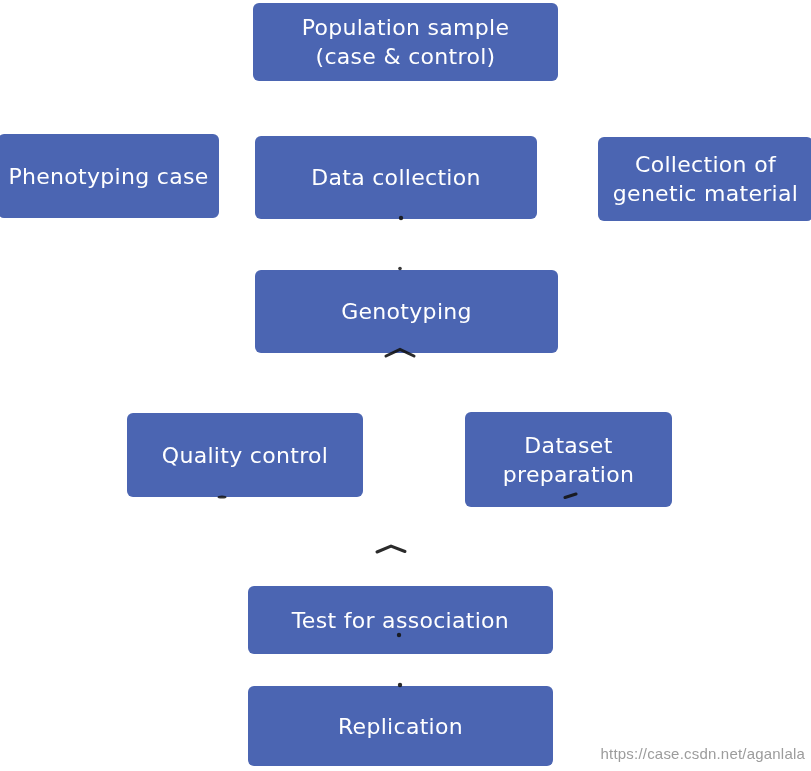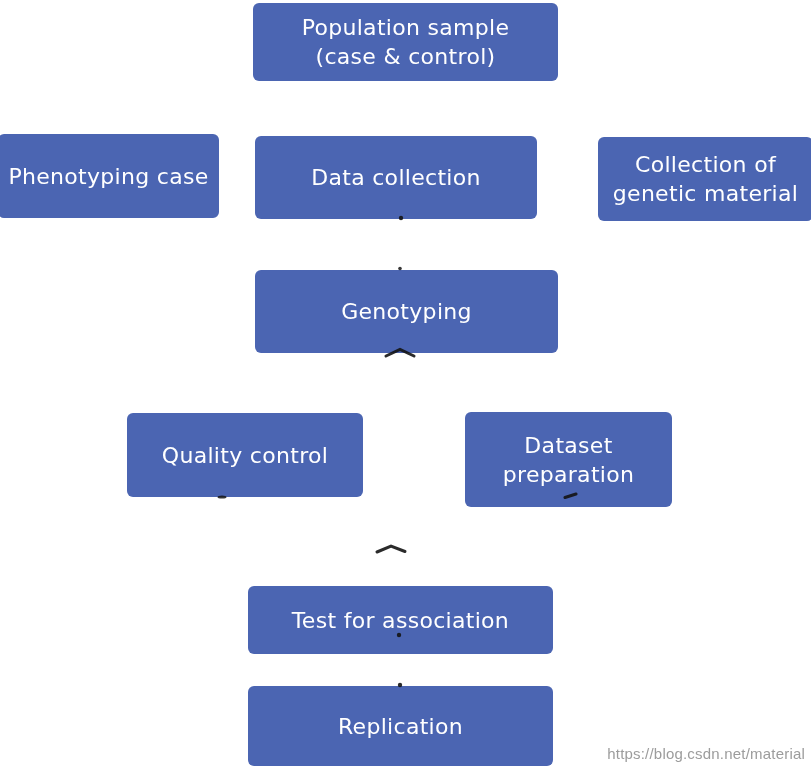--- a/index.html
+++ b/index.html
@@ -105,15 +105,15 @@
     <circle cx="401" cy="218" r="2.2" fill="#141414" opacity="0.9"></circle>
     <circle cx="400" cy="268.5" r="1.8" fill="#141414" opacity="0.85"></circle>
     <polyline points="386,356 400,349.5 414,356" fill="none" stroke="#141414" stroke-width="3" stroke-linecap="round" opacity="0.9"></polyline>
     <ellipse cx="222" cy="497" rx="4.5" ry="1.6" fill="#141414" opacity="0.85"></ellipse>
     <line x1="565" y1="497.5" x2="576" y2="494" stroke="#141414" stroke-width="3" stroke-linecap="round" opacity="0.9"></line>
     <polyline points="377,552 391,546 405,551.5" fill="none" stroke="#141414" stroke-width="3" stroke-linecap="round" opacity="0.9"></polyline>
     <circle cx="399" cy="635" r="2.2" fill="#141414" opacity="0.9"></circle>
     <circle cx="400" cy="685" r="2.2" fill="#141414" opacity="0.9"></circle>
   </svg>
 
-  <div class="watermark">https://blog.csdn.net/material</div>
+  <div class="watermark">https://case.csdn.net/aganlala</div>
 
 </div>
 
 </body></html>

